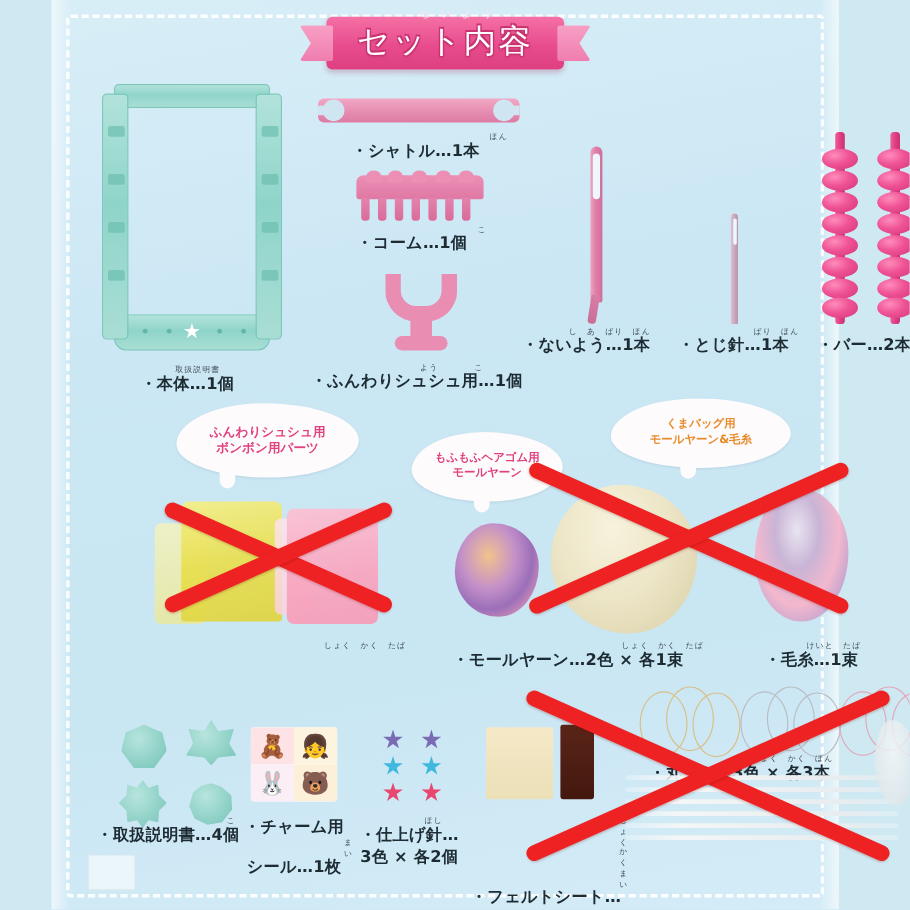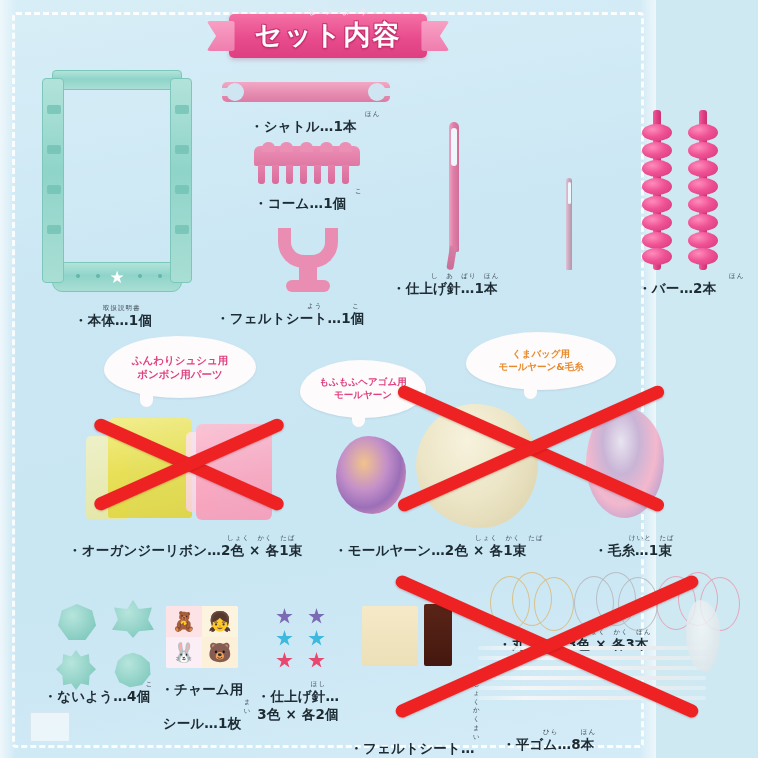--- a/index.html
+++ b/index.html
@@ -7,20 +7,21 @@
     width: 758px; height: 758px;
     font-family: "DejaVu Sans", "Liberation Sans", sans-serif;
     overflow: hidden;
   }
   body { background: #cfe9f3; }
 
   .page {
     position: relative;
     width: 656px; height: 758px;
     background: linear-gradient(170deg, #d8eef7 0%, #cbe7f4 35%, #c9e6f3 70%, #d4ecf7 100%);
+    margin-left: 43px;
   }
 
   
   .dashed-frame {
     position: absolute;
     left: 12px; top: 12px; right: 12px; bottom: 10px;
     border: 3px dashed rgba(255,255,255,0.92);
     border-radius: 4px;
     pointer-events: none;
   }
@@ -47,21 +48,21 @@
     position: absolute; top: 7px; width: 28px; height: 30px;
     background: linear-gradient(180deg,#f8a0c4,#ef7dae);
     border-radius: 3px;
   }
   .banner-tail-l { left: -22px; clip-path: polygon(0 0, 100% 0, 100% 100%, 0 100%, 34% 50%); }
   .banner-tail-r { right: -22px; clip-path: polygon(0 0, 100% 0, 66% 50%, 100% 100%, 0 100%); }
   .banner-text {
     position: relative;
     color: #ffffff;
     font-size: 27px;
-    font-weight: bold;
+    font-weight: normal;
     letter-spacing: 2px;
     text-shadow: 1px 1px 0 #c93372, -1px 1px 0 #c93372, 1px -1px 0 #c93372, -1px -1px 0 #c93372, 0 2px 2px rgba(150,20,70,.35);
     line-height: 1.1;
   }
   .banner-furi {
     position: absolute; top: -8px; left: 50%; transform: translateX(-30%);
     font-size: 8px; color: #ffe2ef; letter-spacing: 9px; white-space: nowrap;
   }
 
   
@@ -435,36 +436,40 @@
     <span>・コーム…1個</span>
   </div>
 
   <div class="pompom">
     <div class="pom-u"></div>
     <div class="pom-stem"></div>
     <div class="pom-foot"></div>
   </div>
   <div class="label" style="left:216px; top:302px;">
     <span class="furi" style="margin-left:62px;">よう　　　　こ</span>
-    <span>・フェルトシート…1個</span>
+    <span>・ふんわりシュシュ用…1個</span>
   </div>
 
   <div class="needle-big">
     <div class="needle-big-body"></div>
     <div class="needle-big-eye"></div>
     <div class="needle-big-tip"></div>
   </div>
   <div class="label" style="left:392px; top:272px;">
     <span class="furi" style="margin-left:10px;">し　あ　ばり　ほん</span>
-    <span>・仕上げ針…1本</span>
+    <span>・ないよう…1本</span>
   </div>
 
   <div class="needle-small">
     <div class="needle-small-body"></div>
     <div class="needle-small-eye"></div>
+  </div>
+  <div class="label" style="left:522px; top:272px;">
+    <span class="furi" style="margin-left:34px;">ばり　ほん</span>
+    <span>・とじ針…1本</span>
   </div>
 
   <div class="bars">
     <div class="bar" style="left:0;">
       <div class="bar-stem"></div>
       <div class="bar-bead" style="top:14px;"></div>
       <div class="bar-bead" style="top:32px;"></div>
       <div class="bar-bead" style="top:50px;"></div>
       <div class="bar-bead" style="top:68px;"></div>
       <div class="bar-bead" style="top:86px;"></div>
@@ -526,38 +531,37 @@
       <span class="a"></span>
       <span class="b"></span>
     </div>
   <div class="xmark x2">
       <span class="a"></span>
       <span class="b"></span>
     </div>
 
   <div class="label" style="left:68px; top:534px;">
     <span class="furi" style="margin-left:130px;">しょく　かく　たば</span>
-    <span>・オーガンジーリボン…2色 × 各1束</span>
   </div>
   <div class="label" style="left:334px; top:534px;">
     <span class="furi" style="margin-left:112px;">しょく　かく　たば</span>
     <span>・モールヤーン…2色 × 各1束</span>
   </div>
   <div class="label" style="left:594px; top:534px;">
     <span class="furi" style="margin-left:6px;">けいと　たば</span>
     <span>・毛糸…1束</span>
   </div>
 
   <div class="charm charm-a"></div>
   <div class="charm charm-b"></div>
   <div class="charm charm-c"></div>
   <div class="charm charm-d"></div>
   <div class="label two-line" style="left:32px; top:680px; width:130px;">
     <span class="furi" style="margin-left:76px;">こ</span>
-    <span>・ないよう…4個</span>
+    <span>・取扱説明書…4個</span>
   </div>
 
   <div class="sticker-sheet">
     <div class="st st1">🧸</div>
     <div class="st st2">👧</div>
     <div class="st st3">🐰</div>
     <div class="st st4">🐻</div>
   </div>
   <div class="label two-line" style="left:150px; top:680px; width:104px;">
     <span>・チャーム用</span><br>
@@ -604,24 +608,20 @@
   </div>
 
   <div class="flat-elastic">
     <div class="fe" style="top:0;"></div>
     <div class="fe" style="top:10px;"></div>
     <div class="fe" style="top:20px;"></div>
     <div class="fe" style="top:30px;"></div>
     <div class="fe" style="top:40px;"></div>
     <div class="fe" style="top:50px;"></div>
   </div>
-  <div class="label" style="left:502px; top:728px;">
-    <span class="furi" style="margin-left:12px;">ひら　　　ほん</span>
-    <span>・平ゴム…8本</span>
-  </div>
 
   <div class="tako"></div>
 
   <div class="xmark x3">
       <span class="a"></span>
       <span class="b"></span>
     </div>
 
   <div class="manual"></div>
 </div>

